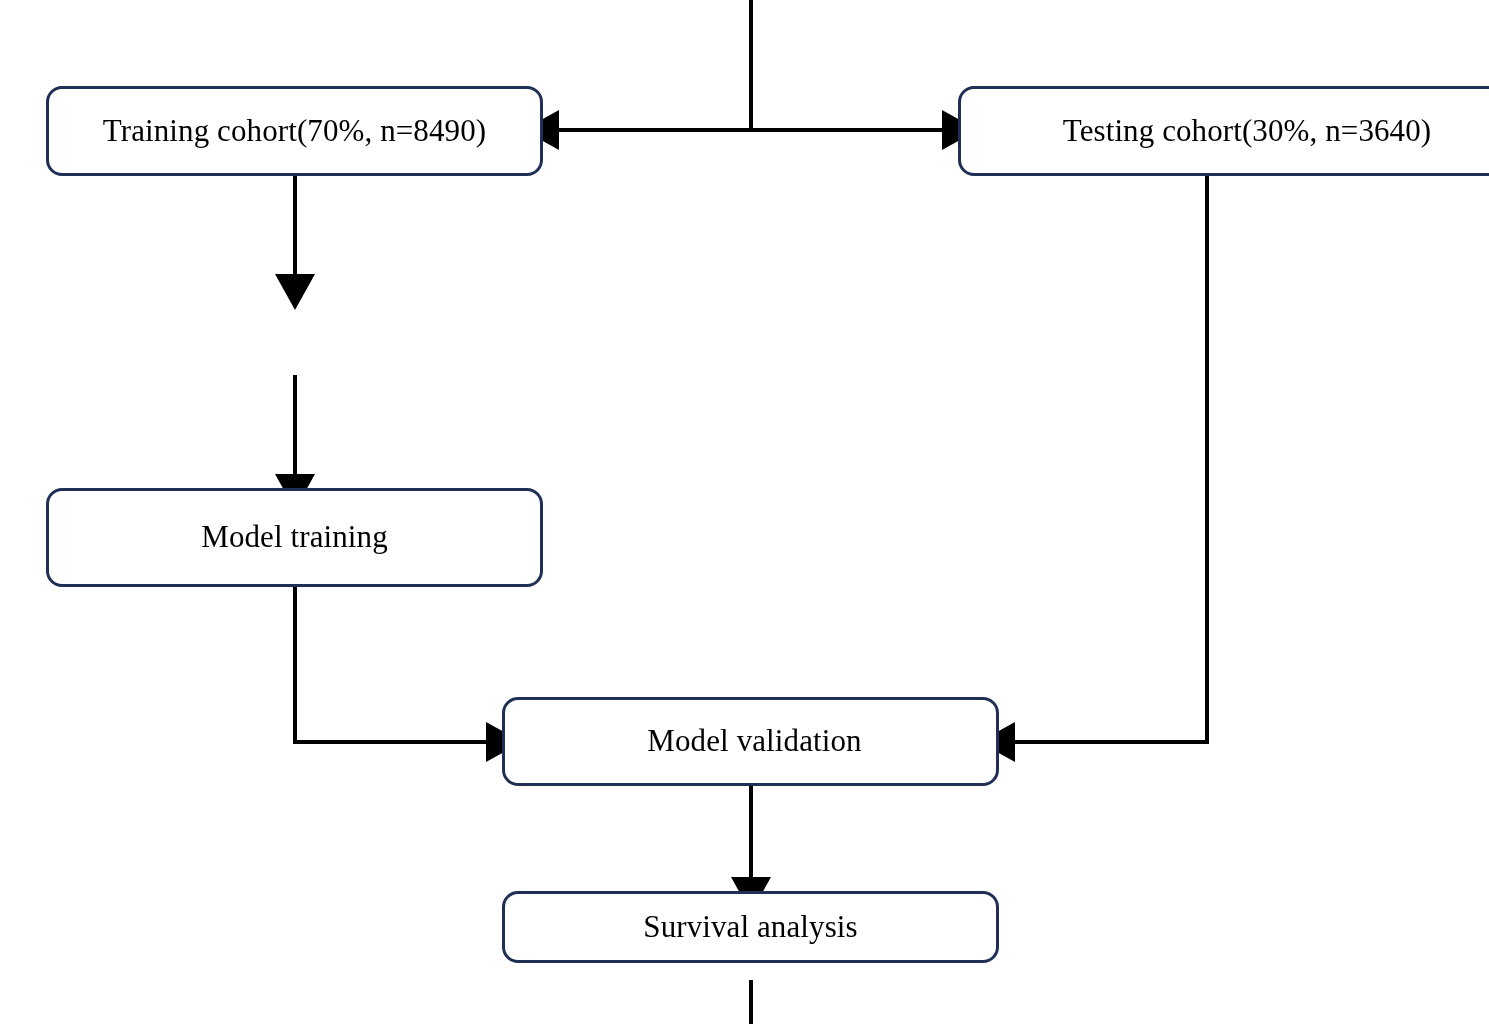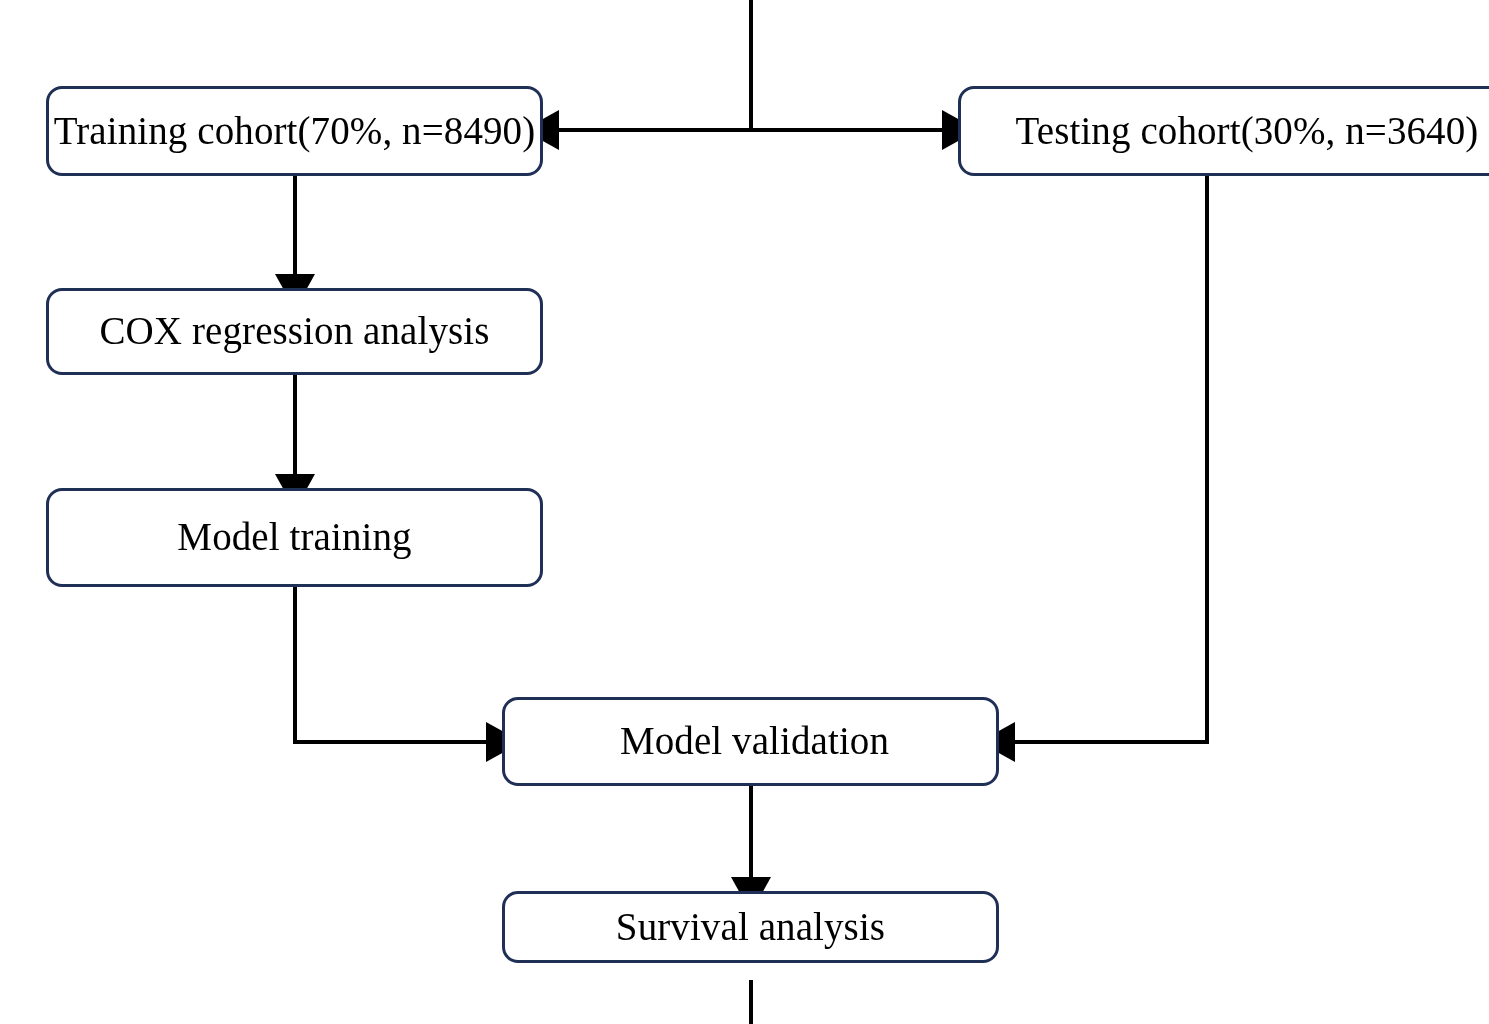--- a/index.html
+++ b/index.html
@@ -31,21 +31,21 @@
     border: 3px solid #1f2f56;
     border-radius: 16px;
     background: #ffffff;
     display: flex;
     align-items: center;
     justify-content: center;
     z-index: 3;
   }
   .node-label {
     font-family: "Liberation Serif", "DejaVu Serif", serif;
-    font-size: 39px;
+    font-size: 31px;
     line-height: 1.1;
     color: #000000;
     white-space: nowrap;
     letter-spacing: 0.1px;
     text-align: center;
   }
 </style>
 </head>
 <body>
 
@@ -84,23 +84,20 @@
   </svg>
 
   <div class="node" id="node-training-cohort" style="left:46px; top:86px; width:497px; height:90px;">
     <span class="node-label">Training cohort(70%, n=8490)</span>
   </div>
 
   <div class="node" id="node-testing-cohort" style="left:958px; top:86px; width:578px; height:90px;">
     <span class="node-label">Testing cohort(30%, n=3640)</span>
   </div>
 
-  <div class="node" id="node-cox-regression" style="left:46px; top:288px; width:497px; height:87px;">
-    <span class="node-label">COX regression analysis</span>
-  </div>
 
   <div class="node" id="node-model-training" style="left:46px; top:488px; width:497px; height:99px;">
     <span class="node-label">Model training</span>
   </div>
 
   <div class="node" id="node-model-validation" style="left:502px; top:697px; width:497px; height:89px;padding-left:8px;">
     <span class="node-label">Model validation</span>
   </div>
 
   <div class="node" id="node-survival-analysis" style="left:502px; top:891px; width:497px; height:72px;">

